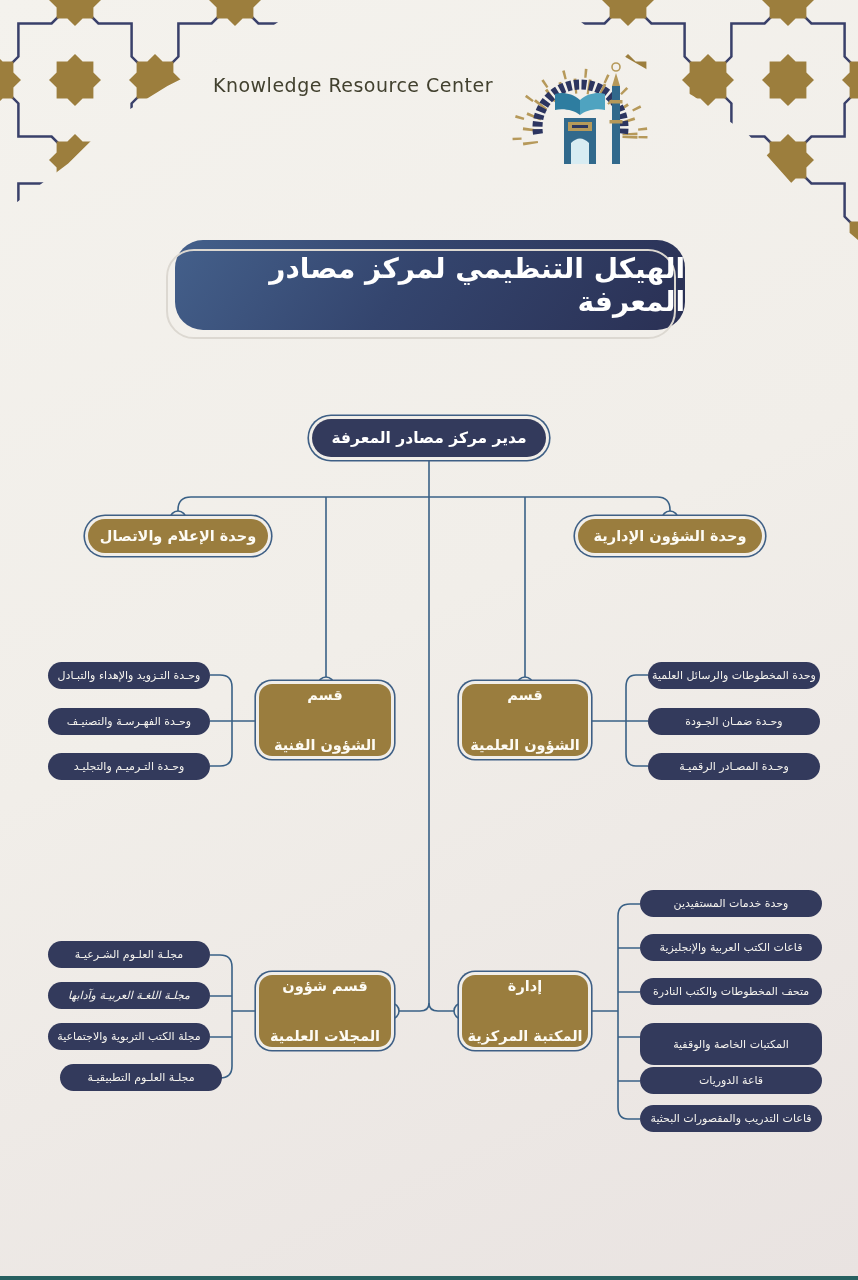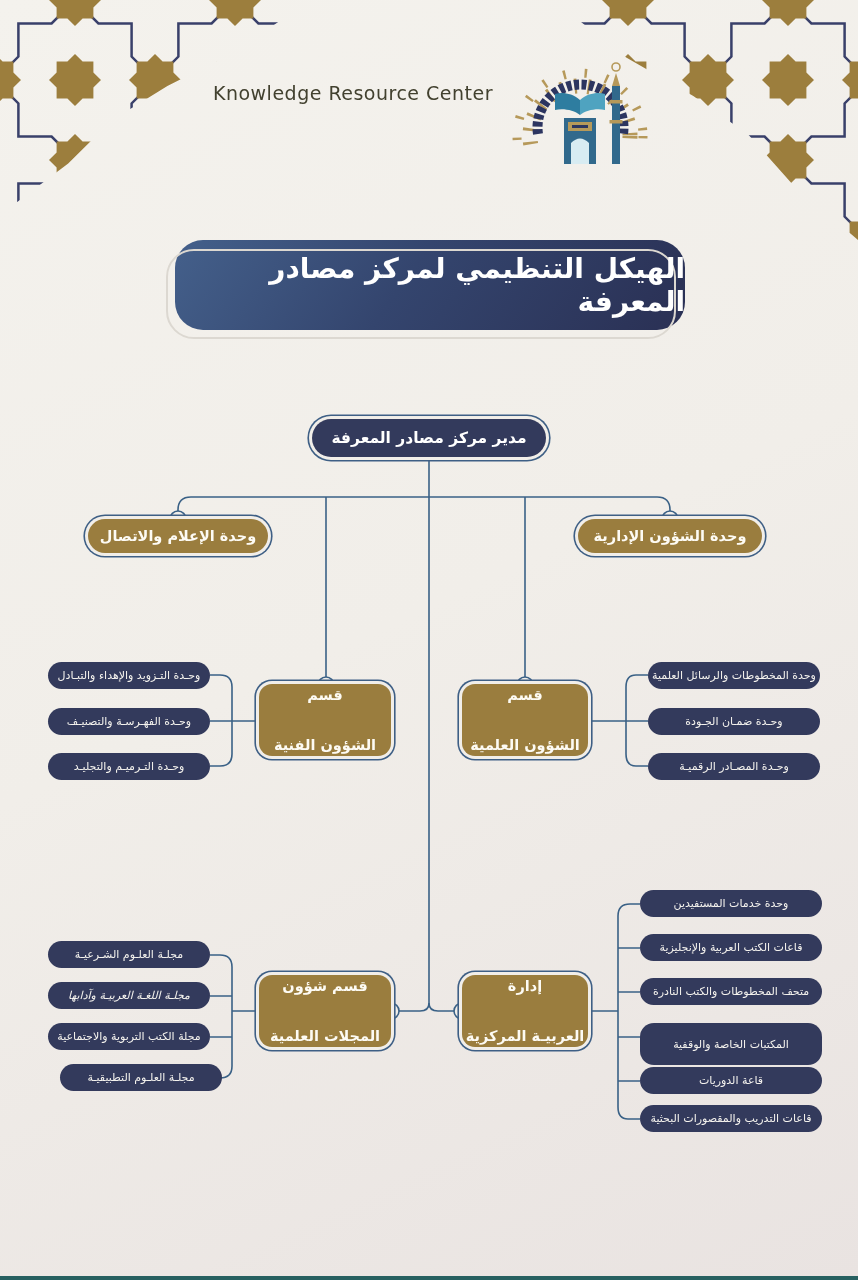--- a/index.html
+++ b/index.html
@@ -8,21 +8,21 @@
     background:linear-gradient(155deg,#f4f2ed 0%,#f1eee9 48%,#e9e3e1 100%);
     font-family:"DejaVu Sans","Liberation Sans",sans-serif;
   }
   
   .decor{position:absolute;z-index:0;}
   .decor.tl{left:0;top:0;clip-path:polygon(0 0,100% 0,76% 24%,54% 40%,36% 56%,22% 76%,0 100%);}
   .decor.tr{right:0;top:0;clip-path:polygon(0 0,100% 0,100% 100%,78% 76%,64% 56%,46% 40%,24% 24%);}
   
   .hdr-text{position:absolute;left:188px;top:74px;width:330px;text-align:center;z-index:2;}
   .hdr-ar{font-size:25px;font-weight:bold;color:#2b3560;direction:rtl;line-height:1.3;}
-  .hdr-en{font-size:19px;color:#42412f;margin-top:8px;letter-spacing:.5px;}
+  .hdr-en{font-size:19px;color:#42412f;margin-top:0;letter-spacing:.5px;}
   .logo{position:absolute;left:508px;top:48px;z-index:2;}
   
   .banner{
     position:absolute;left:175px;top:240px;width:510px;height:90px;z-index:2;
     background:linear-gradient(125deg,#44608b 0%,#34456e 45%,#2a3054 100%);
     border-radius:28px;display:flex;align-items:center;justify-content:center;
   }
   .banner::after{
     content:"";position:absolute;inset:0;transform:translate(-9px,9px);
     border:2px solid #dcd8d1;border-radius:28px;z-index:-1;
@@ -162,21 +162,21 @@
     <span>قسم شؤون</span>
     <span>المجلات العلمية</span>
   </div>
   <div class="node pill-sm" style="left:48px;top:941px;width:162px;height:27px;">مجلـة العلـوم الشـرعيـة</div>
   <div class="node pill-sm" style="left:48px;top:982px;width:162px;height:27px;font-style:italic;">مجلـة اللغـة العربيـة وآدابها</div>
   <div class="node pill-sm" style="left:48px;top:1023px;width:162px;height:27px;">مجلة الكتب التربوية والاجتماعية</div>
   <div class="node pill-sm" style="left:60px;top:1064px;width:162px;height:27px;">مجلـة العلـوم التطبيقيـة</div>
 
   <div class="node box-gold" style="left:462px;top:975px;width:126px;height:72px;">
     <span>إدارة</span>
-    <span>العربيـة المركزية</span>
+    <span>المكتبة المركزية</span>
   </div>
   <div class="node pill-sm" style="left:640px;top:890px;width:182px;height:27px;">وحدة خدمات المستفيدين</div>
   <div class="node pill-sm" style="left:640px;top:934px;width:182px;height:27px;">قاعات الكتب العربية والإنجليزية</div>
   <div class="node pill-sm" style="left:640px;top:978px;width:182px;height:27px;">متحف المخطوطات والكتب النادرة</div>
   <div class="node pill-sm" style="left:640px;top:1023px;width:182px;height:42px;">المكتبات الخاصة والوقفية</div>
   <div class="node pill-sm" style="left:640px;top:1067px;width:182px;height:27px;">قاعة الدوريات</div>
   <div class="node pill-sm" style="left:640px;top:1105px;width:182px;height:27px;">قاعات التدريب والمقصورات البحثية</div>
 
   <div class="bottom-bar"></div>
 </div>

